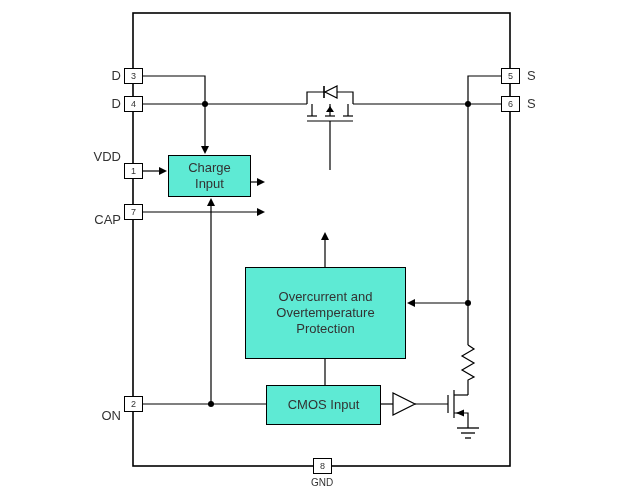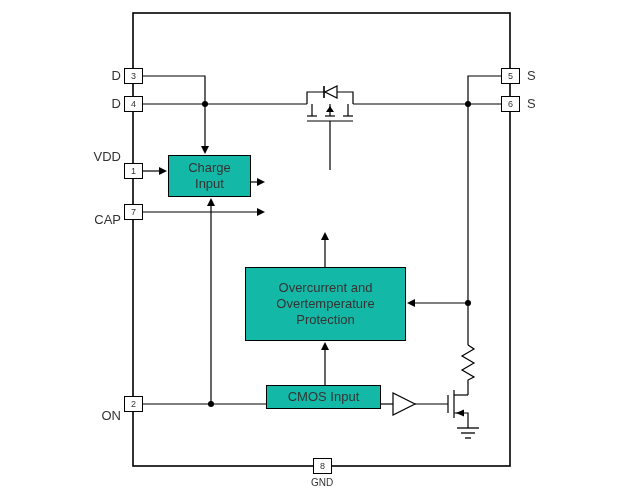--- a/index.html
+++ b/index.html
@@ -11,21 +11,21 @@
     position:absolute; width:19px; height:16px;
     border:1.2px solid #000; background:#fff;
     display:flex; align-items:center; justify-content:center;
     font-size:9px; color:#333;
   }
   .pin-label { position:absolute; font-size:13px; color:#333; line-height:16px; white-space:nowrap; }
   .pin-label.left  { width:40px; text-align:right; left:81px; }
   .pin-label.right { left:527px; }
   .gnd-label { position:absolute; left:292px; top:477px; width:60px; text-align:center; font-size:10px; color:#333; }
   .block {
-    position:absolute; border:1.3px solid #000; background:#14b8a6;
+    position:absolute; border:1.3px solid #000; background:#5eead4;
     display:flex; flex-direction:column; align-items:center; justify-content:center;
     font-size:13px; color:#333; line-height:16px; text-align:center;
   }
 </style>
 </head>
 <body>
 
 <div class="stage">
 
   <svg width="636" height="500" viewBox="0 0 636 500">
@@ -136,22 +136,22 @@
   <div class="pin-label left" style="top:212px;">CAP</div>
   <div class="pin-label left" style="top:408px;">ON</div>
   <div class="pin-label right" style="top:68px;">S</div>
   <div class="pin-label right" style="top:96px;">S</div>
   <div class="gnd-label">GND</div>
 
   <div class="block" style="left:168px; top:155px; width:83px; height:42px;">
     <div>Charge</div>
     <div>Input</div>
   </div>
-  <div class="block" style="left:245px; top:267px; width:161px; height:74px;">
+  <div class="block" style="left:245px; top:267px; width:161px; height:92px;">
     <div>Overcurrent and</div>
     <div>Overtemperature</div>
     <div>Protection</div>
   </div>
-  <div class="block" style="left:266px; top:385px; width:115px; height:24px;">
+  <div class="block" style="left:266px; top:385px; width:115px; height:40px;">
     <div>CMOS Input</div>
   </div>
 
 </div>
 
 </body></html>

